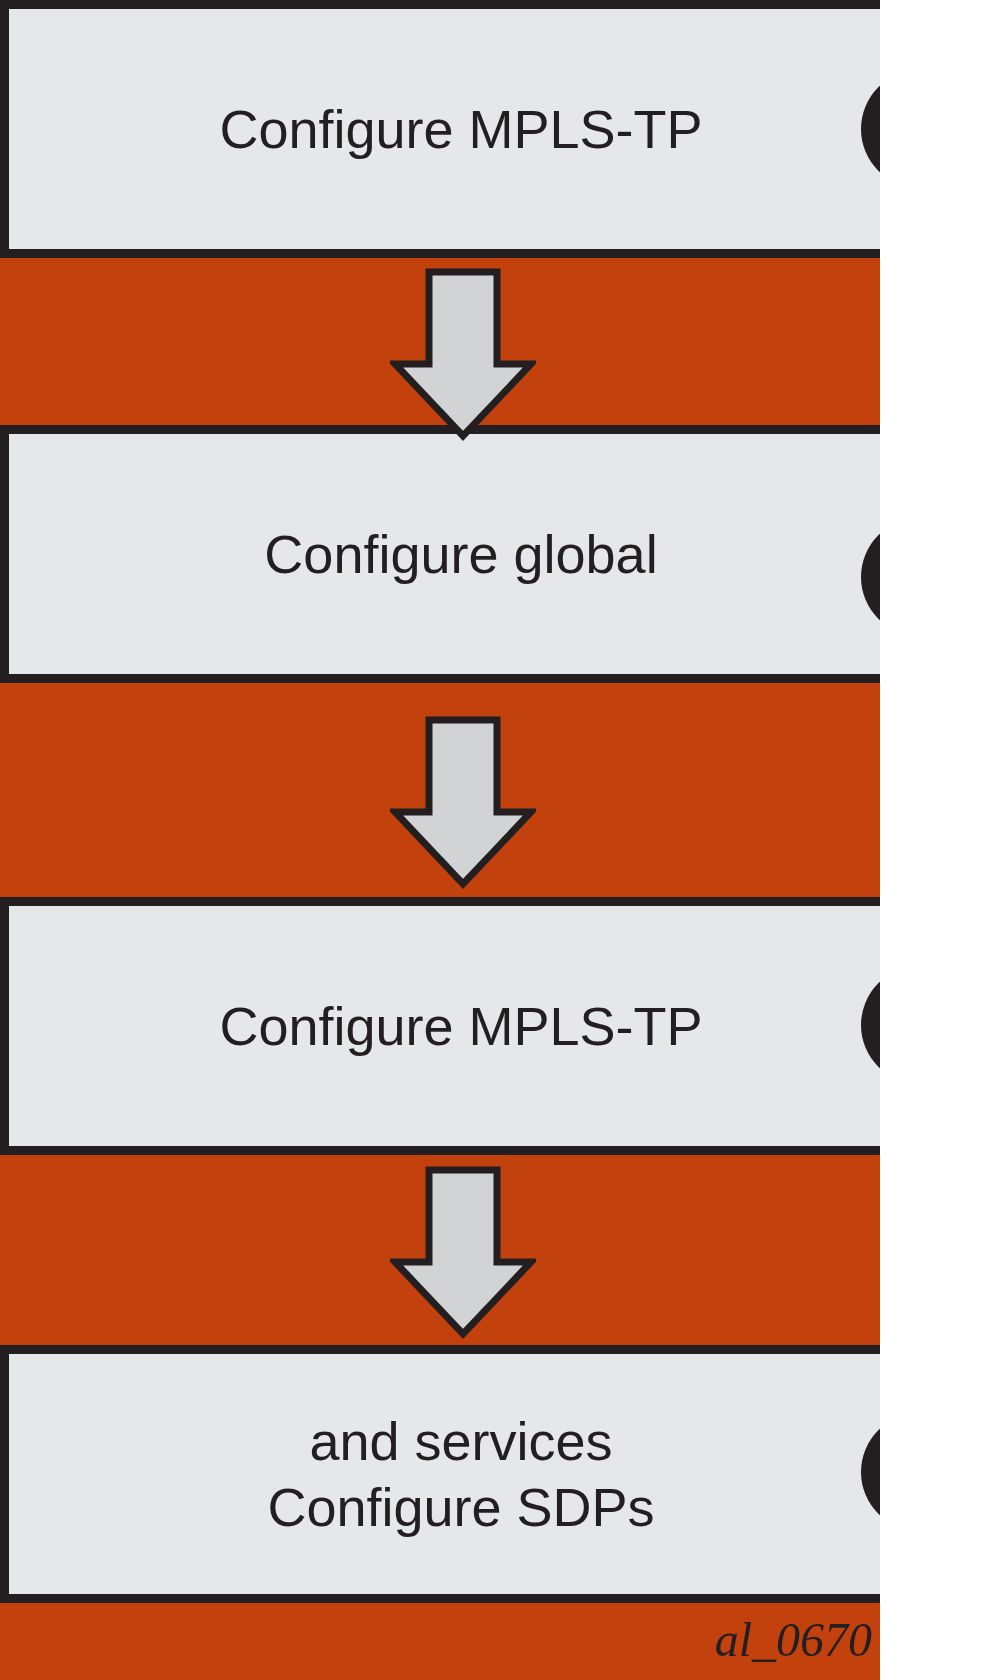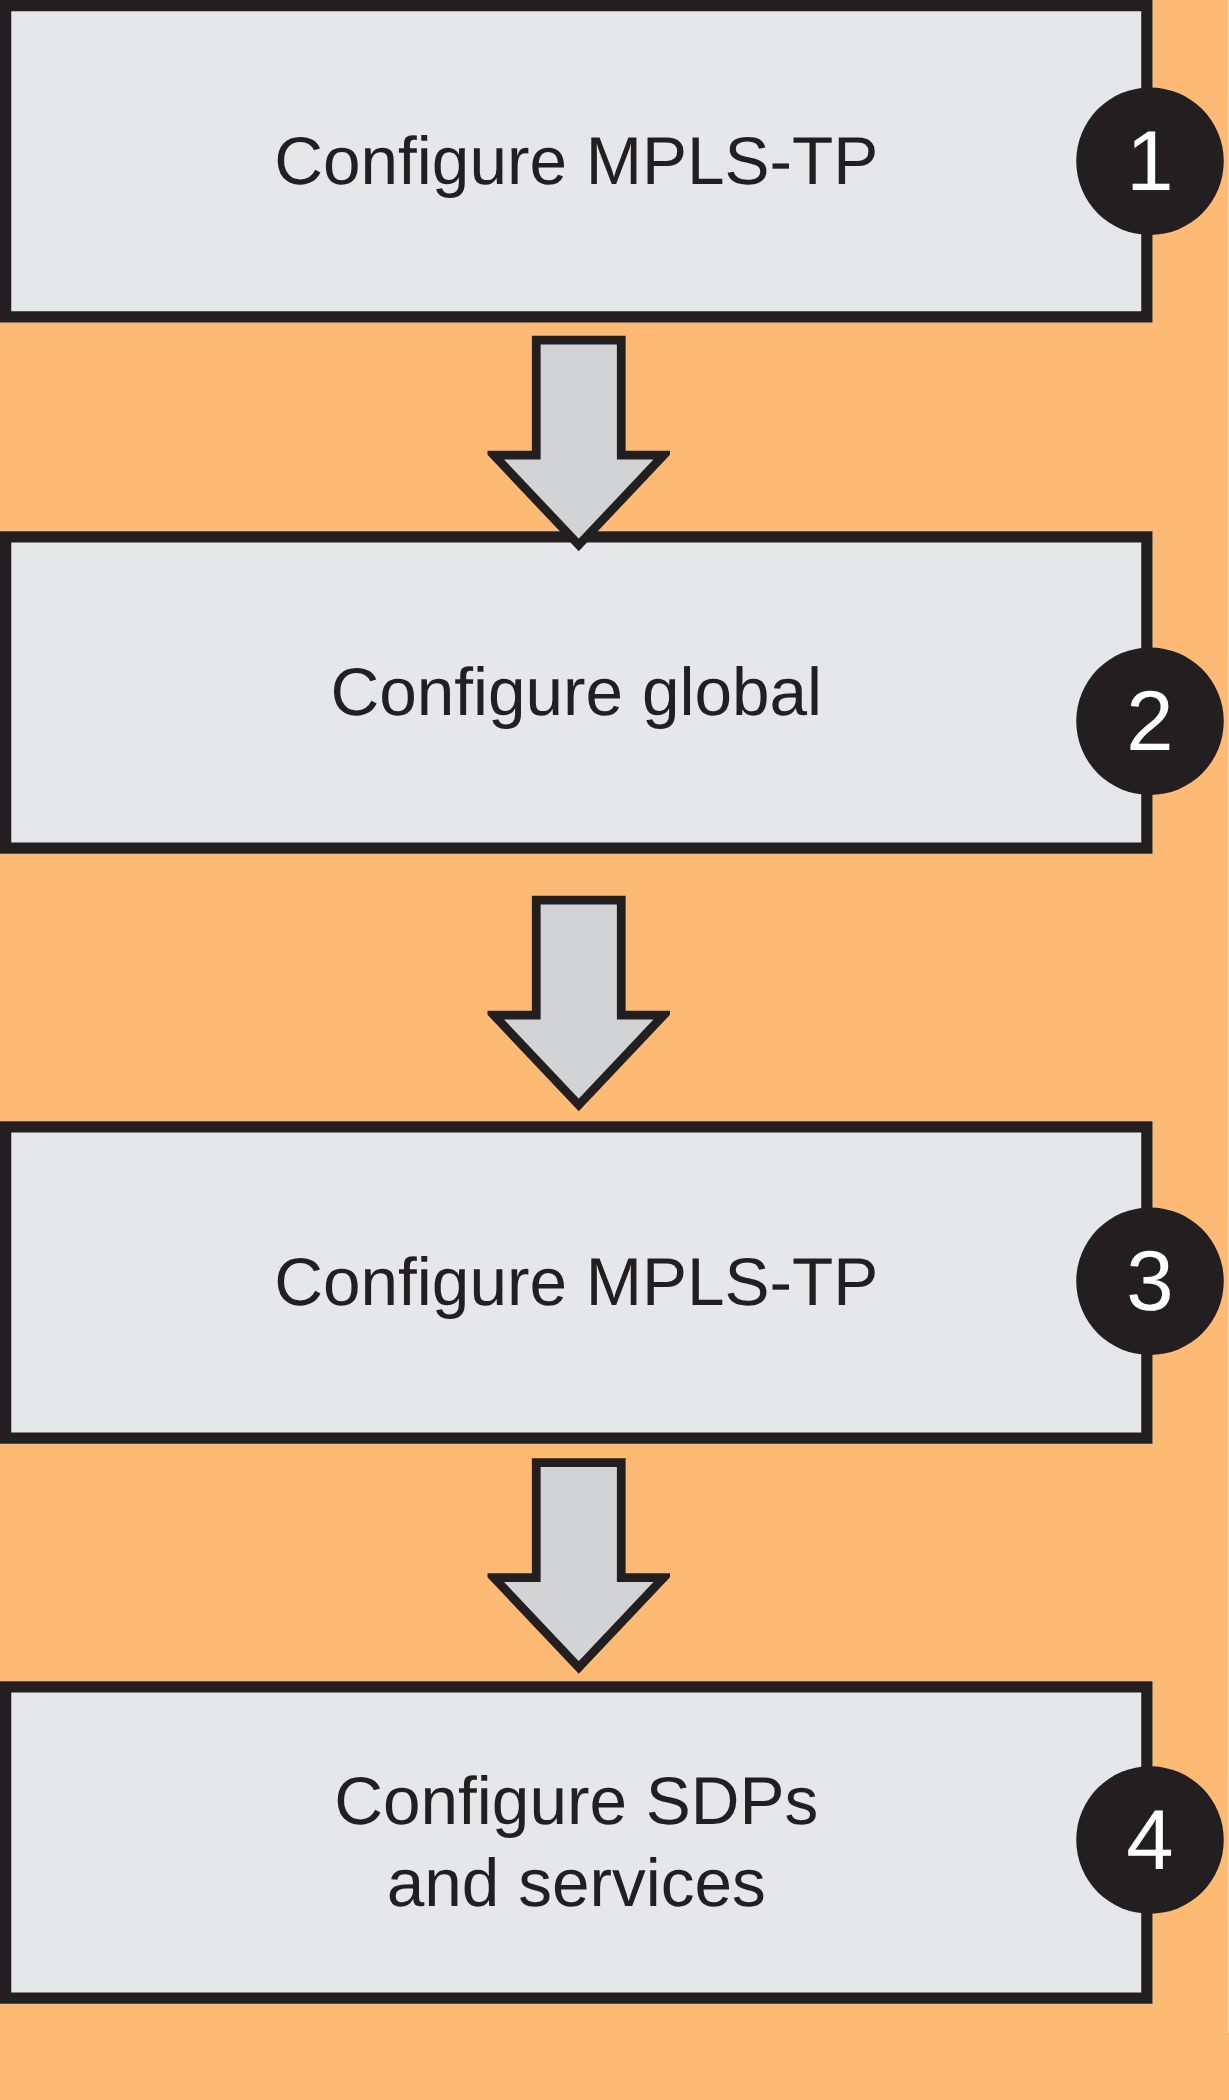--- a/index.html
+++ b/index.html
@@ -2,23 +2,23 @@
 <html style="--box-fill: #e6e7e8; --box-border: #231f20; --arrow-fill: #d1d3d4; --badge-fill: #231f20; --badge-text: #ffffff; --text: #231f20;"><head>
 <meta charset="utf-8">
 <style>
   html, body {
     margin: 0;
     padding: 0;
     background: #ffffff;
   }
   .canvas {
     position: relative;
-    width: 983px;
+    width: 880px;
     height: 1680px;
-    background: #fdba74;
+    background: #c2410c;
     overflow: hidden;
     font-family: "Liberation Sans", sans-serif;
   }
   .step-box {
     position: absolute;
     left: 0;
     width: 922px;
     height: 258px;
     box-sizing: border-box;
     background: var(--box-fill, #e6e7e8);
@@ -130,21 +130,22 @@
     <span>3</span>
   </div>
 
   <div class="flow-arrow" id="arrow-3">
     <svg viewBox="0 0 146 174" xmlns="http://www.w3.org/2000/svg">
       <polygon points="39,4 107,4 107,96 141,96 73,168 5,96 39,96"></polygon>
     </svg>
   </div>
 
   <div class="step-box" id="box-4">
+    <div class="label-line">and services</div>
     <div class="label-line">Configure SDPs</div>
-    <div class="label-line">and services</div>
   </div>
   <div class="badge" id="badge-4">
     <span>4</span>
   </div>
 
+  <div class="figure-id">al_0670</div>
 
 </div>
 
 </body></html>

